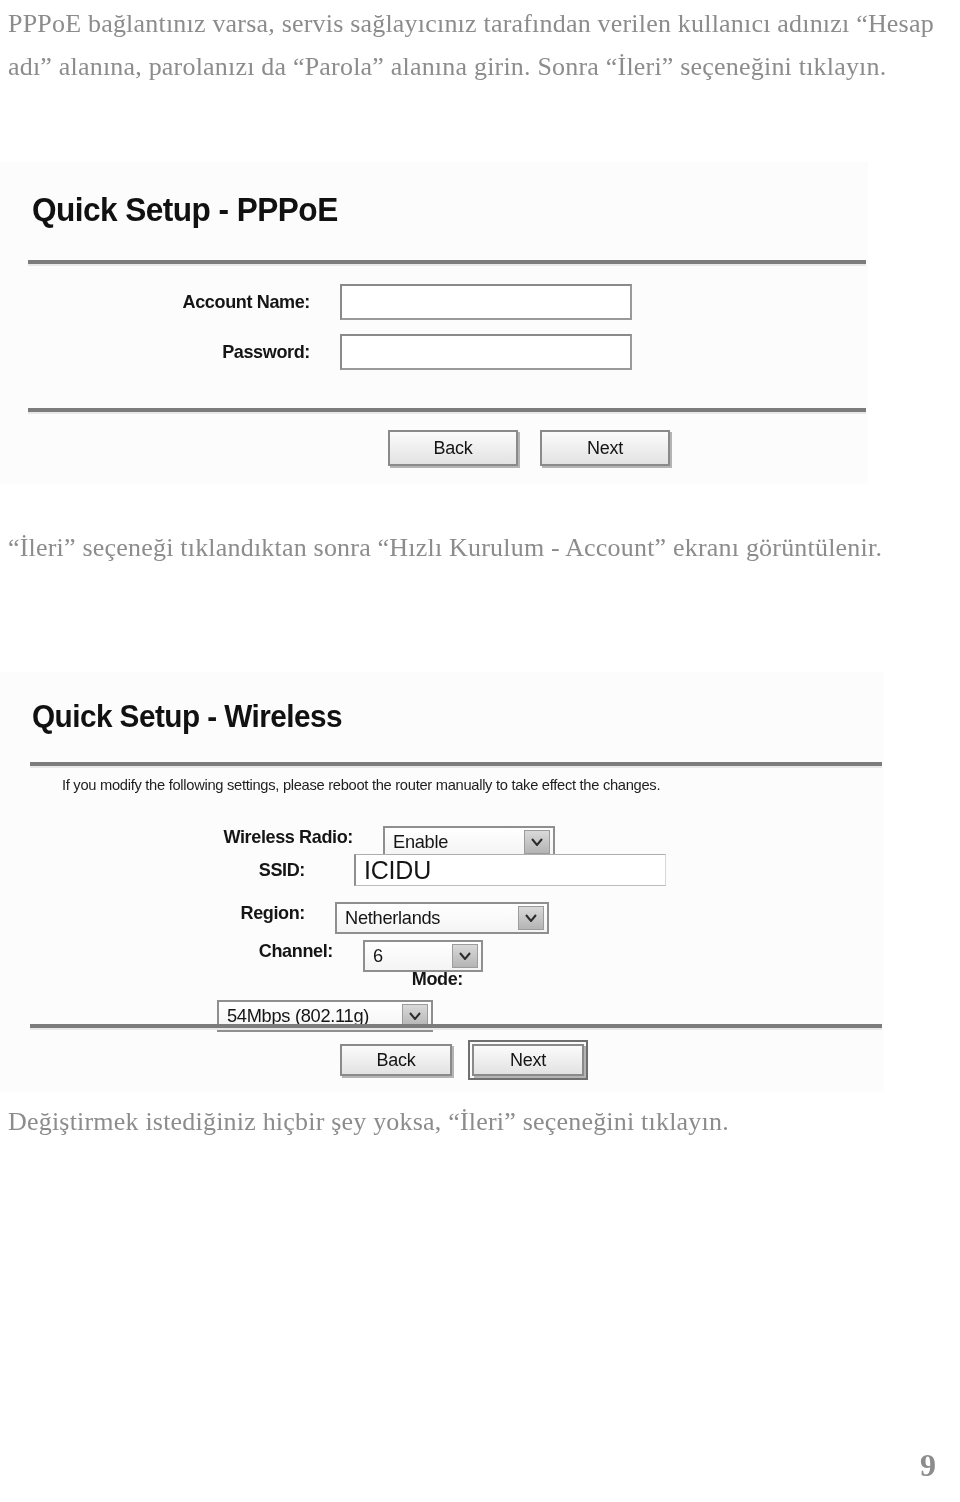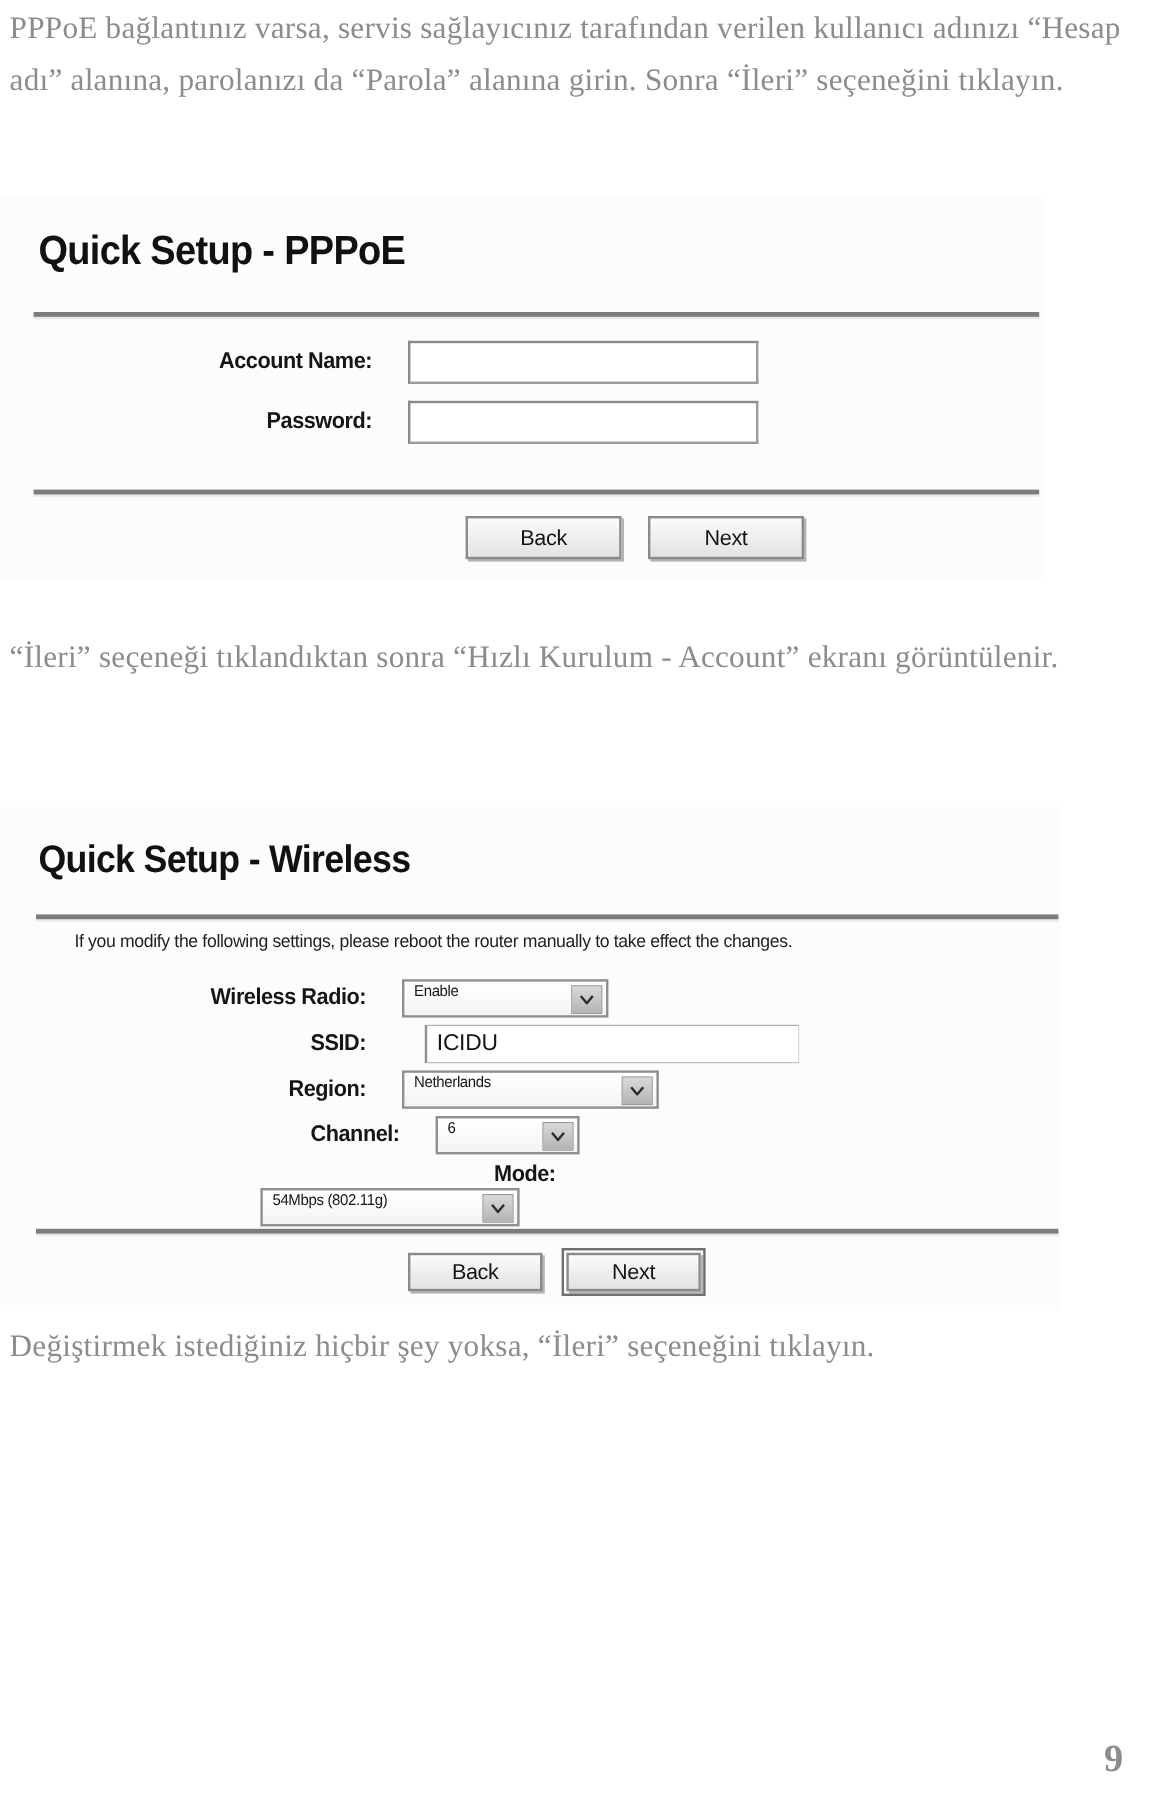--- a/index.html
+++ b/index.html
@@ -76,36 +76,37 @@
     transform-origin:right center;
   }
 
   .text-input{
     background:#ffffff;
     border:2px solid #9a9a9a;
     border-top-color:#8a8a8a;
     border-left-color:#8a8a8a;
     box-sizing:border-box;
     font-family:"Liberation Sans",sans-serif;
-    font-size:19px;
+    font-size:25px;
     color:#151515;
     padding:0 8px;
     display:flex;align-items:center;
     letter-spacing:-0.2px;
   }
 
   .select-box{
     background:linear-gradient(#ffffff,#f4f4f4);
     border:2px solid #8f8f8f;
     box-sizing:border-box;
-    display:flex;align-items:flex-start;justify-content:space-between;
-    font-family:"Liberation Sans",sans-serif;
-    font-size:13px;color:#151515;
+    display:flex;align-items:center;justify-content:space-between;
+    font-family:"Liberation Sans",sans-serif;
+    font-size:19px;color:#151515;
     padding-left:8px;
     letter-spacing:-0.3px;
+    margin-top:10px;
   }
   .select-value{white-space:nowrap;transform:scaleX(0.96);transform-origin:left center;}
   .select-arrow{
     width:24px;height:calc(100% - 6px);
     margin:3px 3px 3px 6px;
     background:linear-gradient(#d9d9d9,#b4b4b4);
     border:1px solid #9c9c9c;
     display:flex;align-items:center;justify-content:center;
     flex:none;
   }
@@ -162,21 +163,21 @@
 <div class="doc-text" id="mid-paragraph">“İleri” seçeneği tıklandıktan sonra “Hızlı Kurulum - Account” ekranı görüntülenir.</div>
 
 <div class="shot" id="wireless-screenshot">
 
   <div class="shot-title">Quick Setup - Wireless</div>
 
   <div class="rule" style="left:30px;top:90px;width:852px;"></div>
 
   <div class="note-line" style="left:62px;top:104px;">If you modify the following settings, please reboot the router manually to take effect the changes.</div>
 
-  <div class="field-row" style="left:0;top:144px;width:620px;">
+  <div class="field-row" style="left:0;top:144px;width:620px;padding-left:48px;">
     <div class="field-label" style="width:305px;">Wireless Radio:</div>
     <div class="select-box" style="margin-left:30px;width:172px;height:32px;">
       <span class="select-value">Enable</span>
       <span class="select-arrow">
         <svg width="12" height="8" viewBox="0 0 12 8">
             <path d="M1 1 L6 7 L11 1" fill="none" stroke="#2b2b2b" stroke-width="2"></path>
           </svg>
       </span>
     </div>
   </div>

